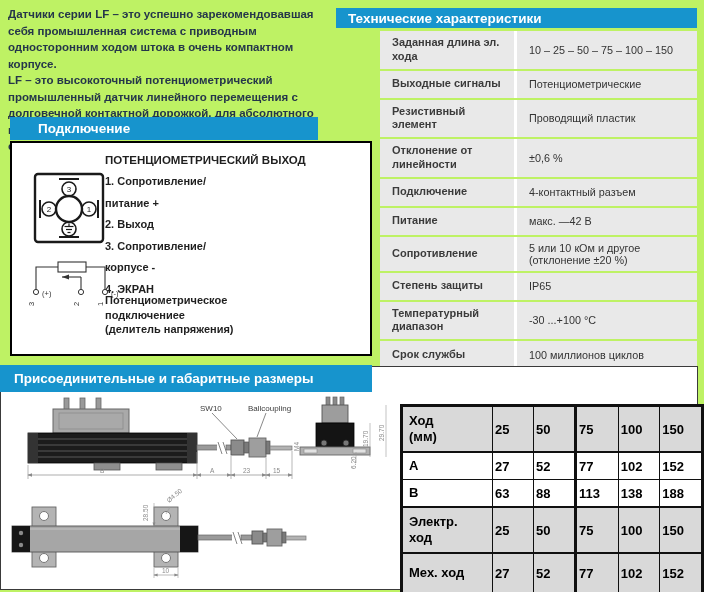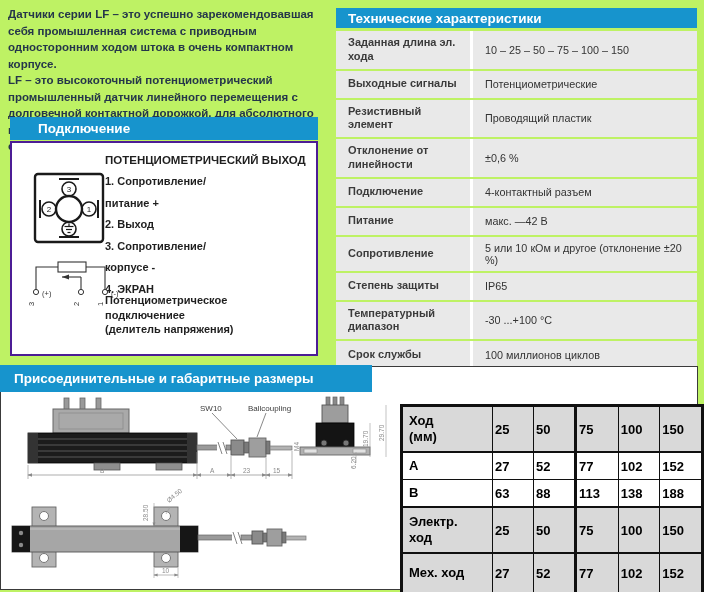--- a/index.html
+++ b/index.html
@@ -11,34 +11,34 @@
            font-weight:700; color:#25364a; }
   .intro p { margin:0; }
 
   
   .bluebar { background:#1794cd; color:#fff; font-weight:700; display:flex; align-items:center; }
 
   .conn-header { position:absolute; left:10px; top:117px; width:308px; height:23px; font-size:13.5px;
                  padding-left:28px; box-sizing:border-box; }
 
   
-  .conn-box { position:absolute; left:10px; top:141px; width:308px; height:215px; background:#fff;
-              border:2px solid #4c1d95; box-sizing:border-box;padding-left:20px; }
+  .conn-box { position:absolute; left:10px; top:141px; width:362px; height:215px; background:#fff;
+              border:2px solid #000000; box-sizing:border-box;padding-left:20px; }
   .conn-title { position:absolute; left:93px; top:11px; font-size:11.5px; font-weight:700; color:#1f1f1f; }
   .connector-svg { position:absolute; left:20px; top:28px; }
   .pin-list { position:absolute; left:93px; top:32px; font-size:11px; font-weight:600; color:#1f1f1f; }
   .pin-list div { margin-bottom:9.5px; }
   .schematic-svg { position:absolute; left:10px; top:113px; }
   .conn-note { position:absolute; left:93px; top:150px; font-size:11px; font-weight:700; color:#1f1f1f;
                line-height:14.5px; }
 
   
   .specs { position:absolute; left:336px; top:8px; width:361px; }
   .specs-header { height:20px; font-size:13.5px; padding-left:12px; box-sizing:border-box; margin-bottom:3px; }
-  .spec-row { display:flex; margin-bottom:2px; min-height:27px; }
+  .spec-row { display:flex; margin-bottom:2px; min-height:27px;margin-left:44px; }
   .spec-label { width:137px; background:#e9e9e9; font-weight:700; font-size:11px; color:#3b3b3b;
                 padding:5px 4px 5px 12px; border-right:3px solid #fff; box-sizing:border-box;
                 display:flex; align-items:center; line-height:1.25; }
   .spec-value { flex:1; background:#e9e9e9; font-size:10.8px; color:#333;
                 padding:5px 2px 5px 12px; display:flex; align-items:center; }
 
   
   .dims-frame { position:absolute; left:0px; top:366px; width:698px; height:224px;
                 border:1px solid #3a3a3a; box-sizing:border-box; background:#fff; }
   .dims-header { position:absolute; left:0px; top:365px; width:372px; height:27px; font-size:13.5px;

